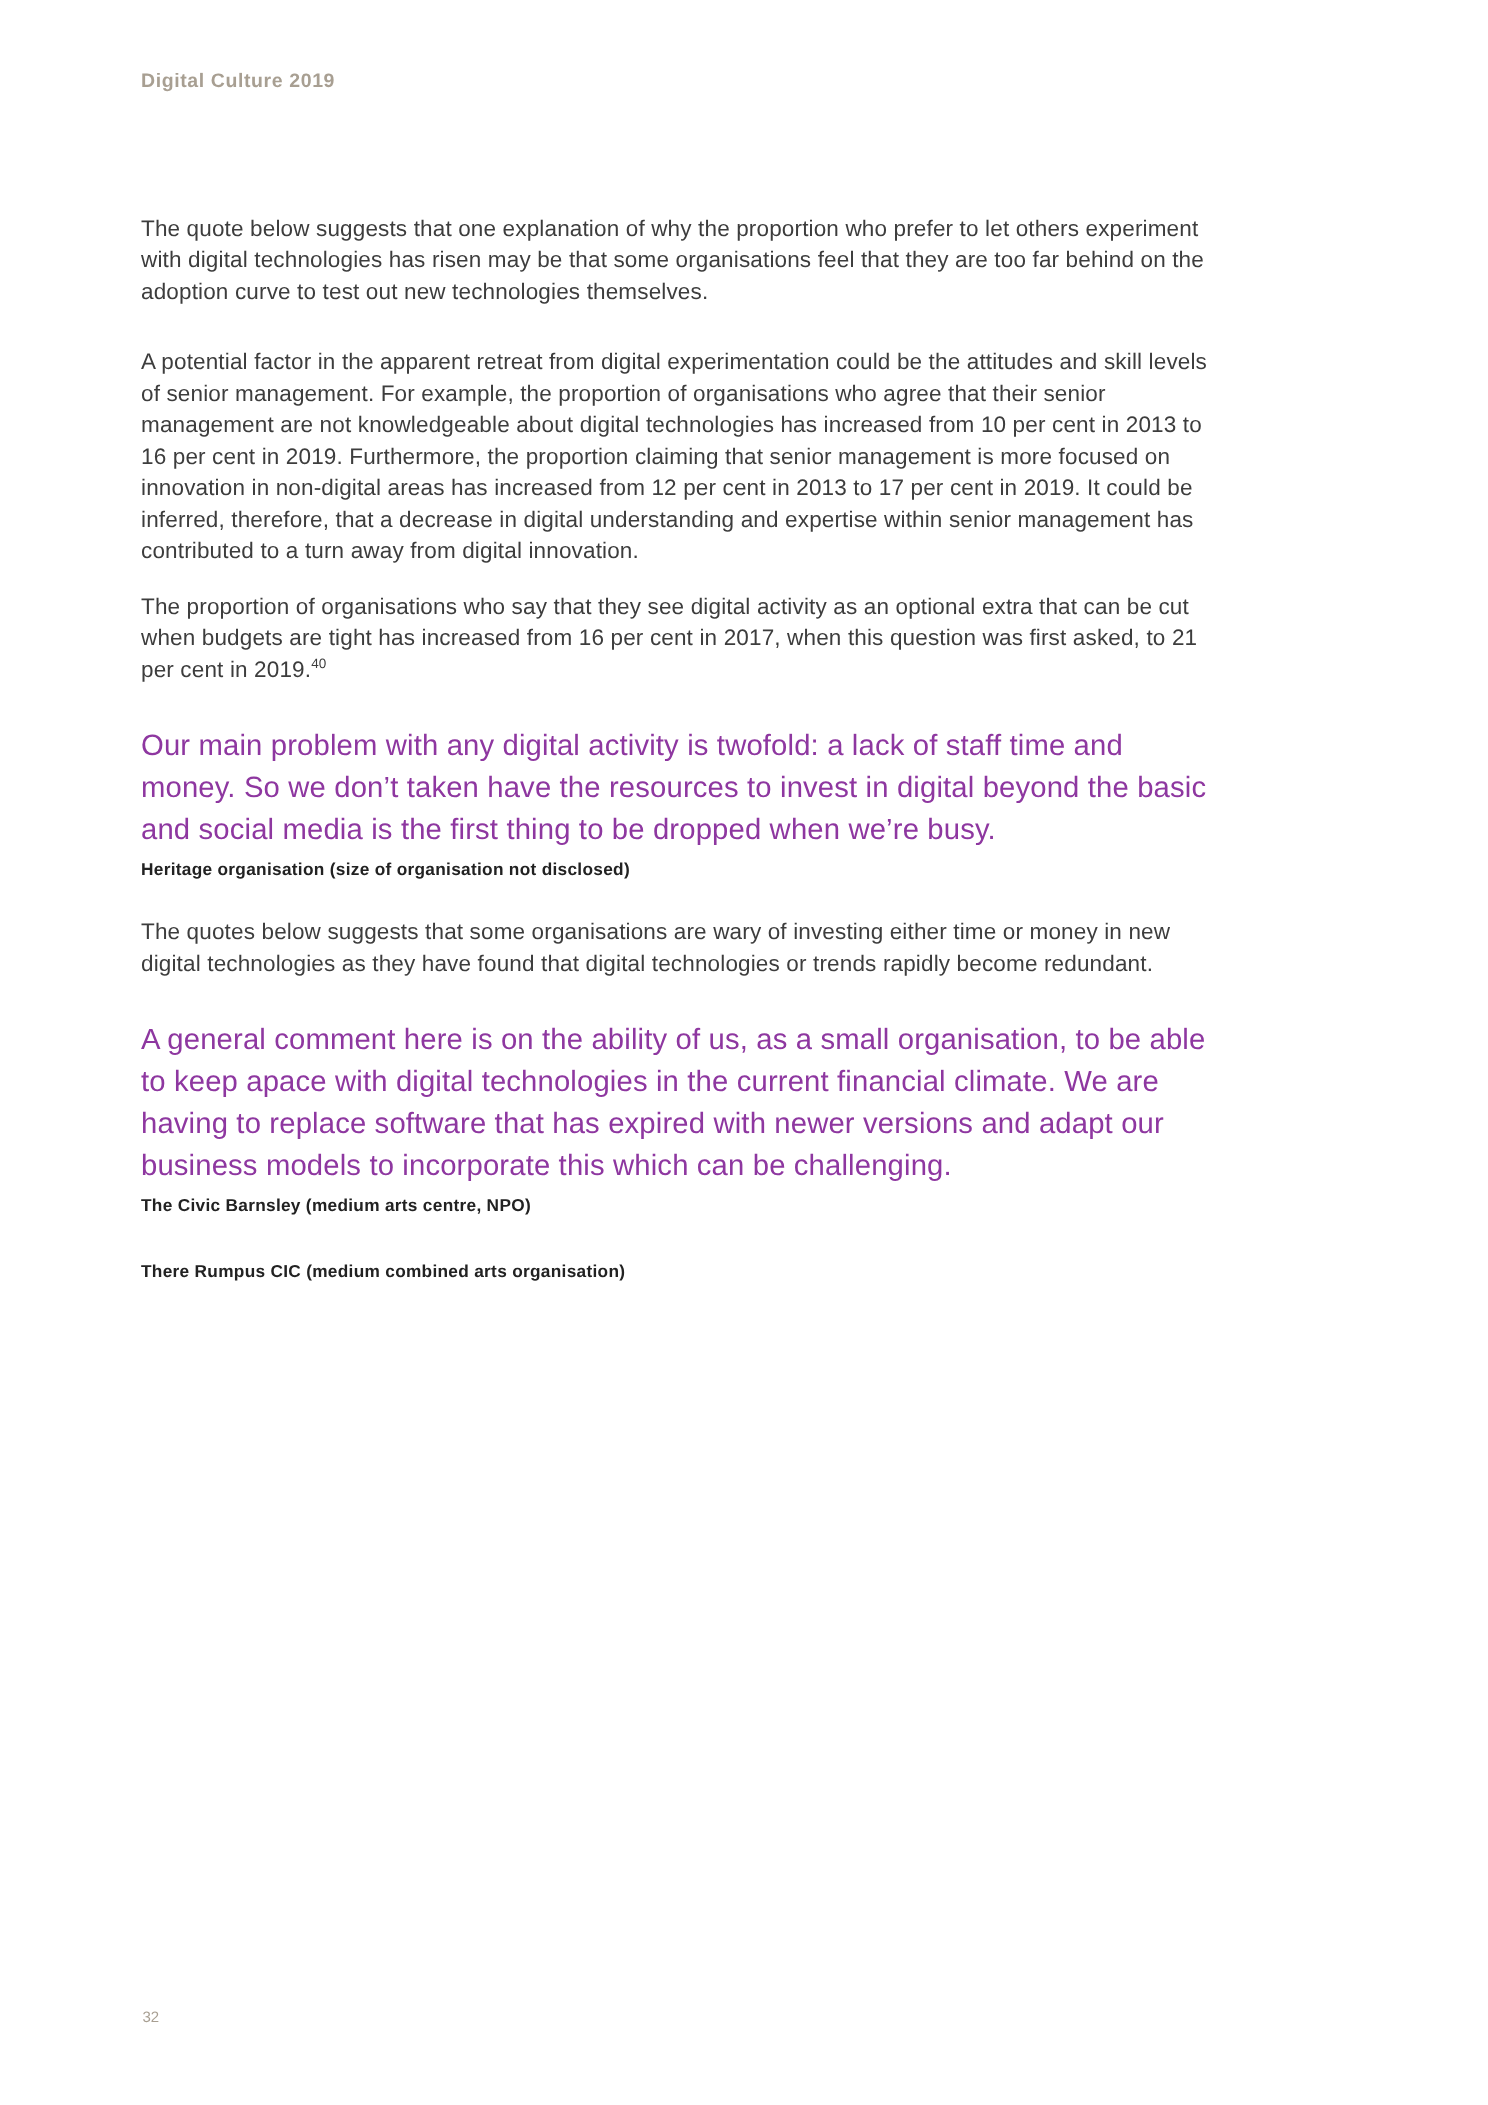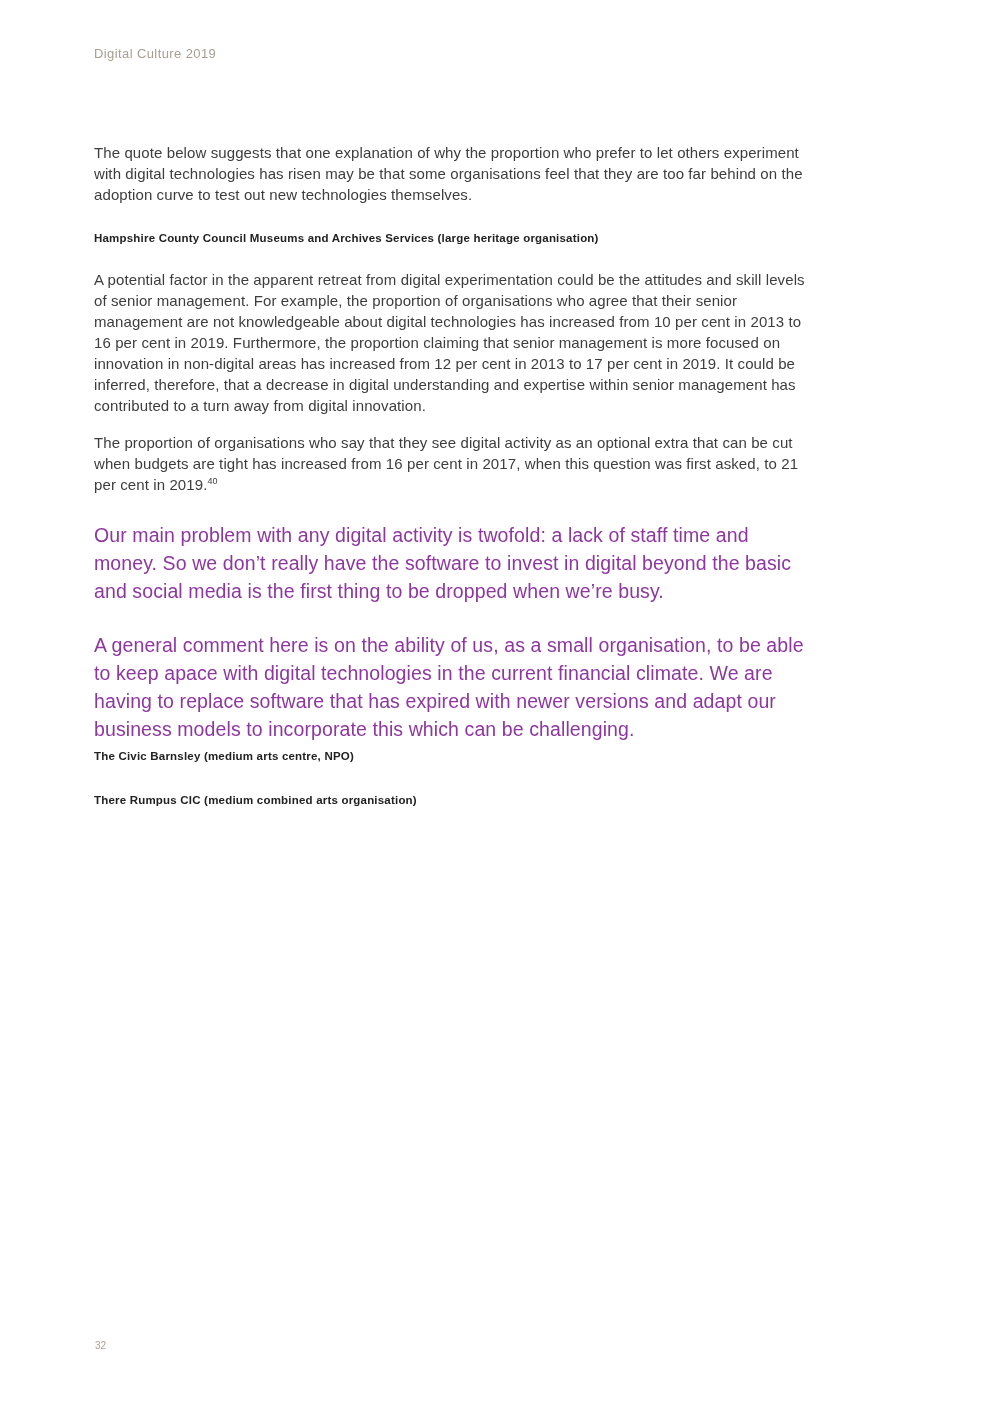--- a/index.html
+++ b/index.html
@@ -11,21 +11,21 @@
     margin: 0 auto;
     background: #ffffff;
     font-family: "Liberation Sans", sans-serif;
     overflow: hidden;
   }
   .running-header {
     position: absolute;
     left: 94px;
     top: 46px;
     font-size: 13px;
-    font-weight: normal;
+    font-weight: bold;
     letter-spacing: 0.4px;
     color: #a89f92;
   }
   .content {
     position: absolute;
     left: 94px;
     top: 142px;
     width: 718px;
   }
   .body-para {
@@ -73,31 +73,32 @@
 
 <div class="page">
 
   <div class="running-header">Digital Culture 2019</div>
 
   <div class="content">
 
     <p class="body-para">The quote below suggests that one explanation of why the proportion who prefer to let others experiment with digital technologies has risen may be that some organisations feel that they are too far behind on the adoption curve to test out new technologies themselves.</p>
 
     <div class="pull-quote">
-      <div class="quote-attribution">Hampshire County Council Museums and Archives Services (large heritage organisation)</div>
     </div>
 
     <p class="body-para">A potential factor in the apparent retreat from digital experimentation could be the attitudes and skill levels of senior management. For example, the proportion of organisations who agree that their senior management are not knowledgeable about digital technologies has increased from 10 per cent in 2013 to 16 per cent in 2019. Furthermore, the proportion claiming that senior management is more focused on innovation in non-digital areas has increased from 12 per cent in 2013 to 17 per cent in 2019. It could be inferred, therefore, that a decrease in digital understanding and expertise within senior management has contributed to a turn away from digital innovation.</p>
 
     <p class="body-para"><span>The proportion of organisations who say that they see digital activity as an optional extra that can be cut when budgets are tight has increased from 16 per cent in 2017, when this question was first asked, to 21 per cent in 2019.</span><sup>40</sup></p>
 
     <div class="pull-quote">
-      <div class="quote-text">Our main problem with any digital activity is twofold: a lack of staff time and money. So we don’t really have the software to invest in digital beyond the basic and social media is the first thing to be dropped when we’re busy.</div>
+      <div class="quote-text">Our main problem with any digital activity is twofold: a lack of staff time and money. So we don’t taken have the resources to invest in digital beyond the basic and social media is the first thing to be dropped when we’re busy.</div>
+      <div class="quote-attribution">Heritage organisation (size of organisation not disclosed)</div>
     </div>
 
+    <p class="body-para">The quotes below suggests that some organisations are wary of investing either time or money in new digital technologies as they have found that digital technologies or trends rapidly become redundant.</p>
 
     <div class="pull-quote">
       <div class="quote-text">A general comment here is on the ability of us, as a small organisation, to be able to keep apace with digital technologies in the current financial climate. We are having to replace software that has expired with newer versions and adapt our business models to incorporate this which can be challenging.</div>
       <div class="quote-attribution">The Civic Barnsley (medium arts centre, NPO)</div>
     </div>
 
     <div class="pull-quote extra-gap">
       <div class="quote-attribution">There Rumpus CIC (medium combined arts organisation)</div>
     </div>
 

